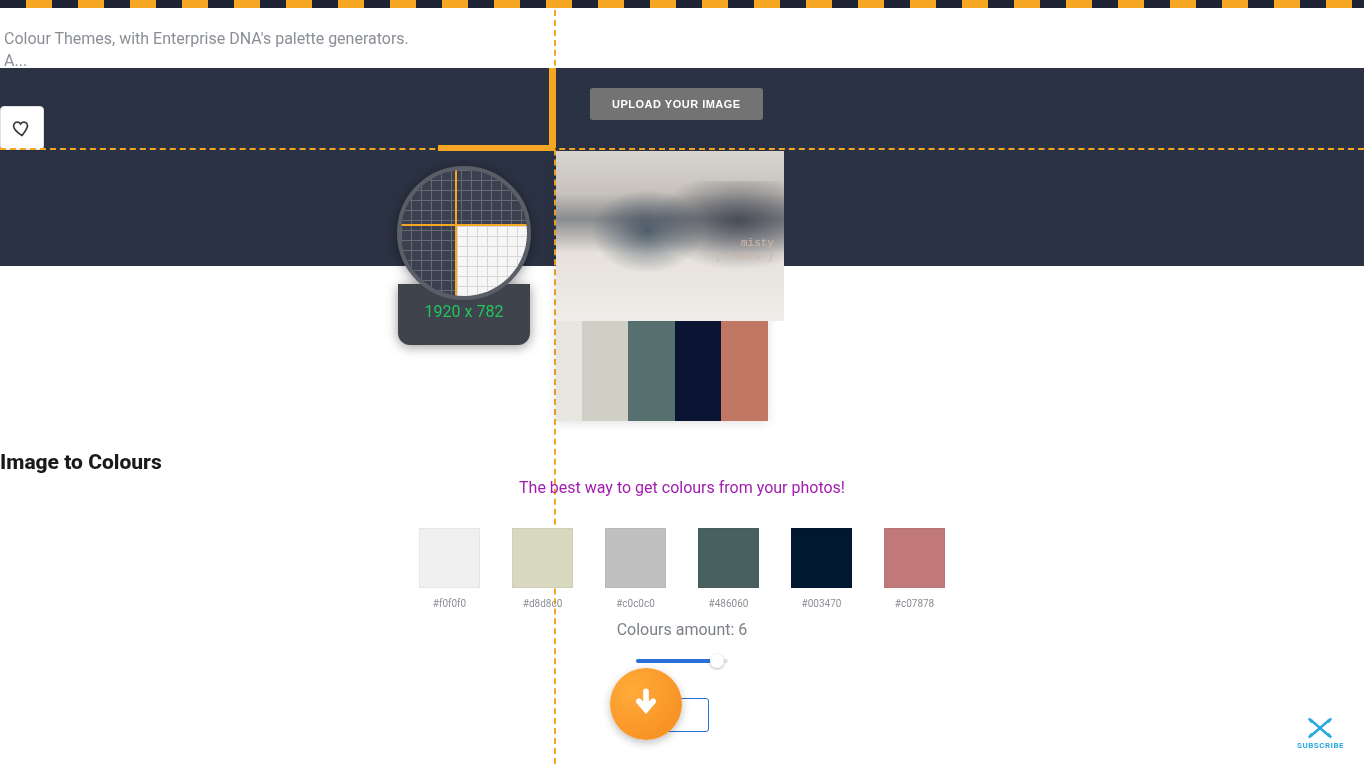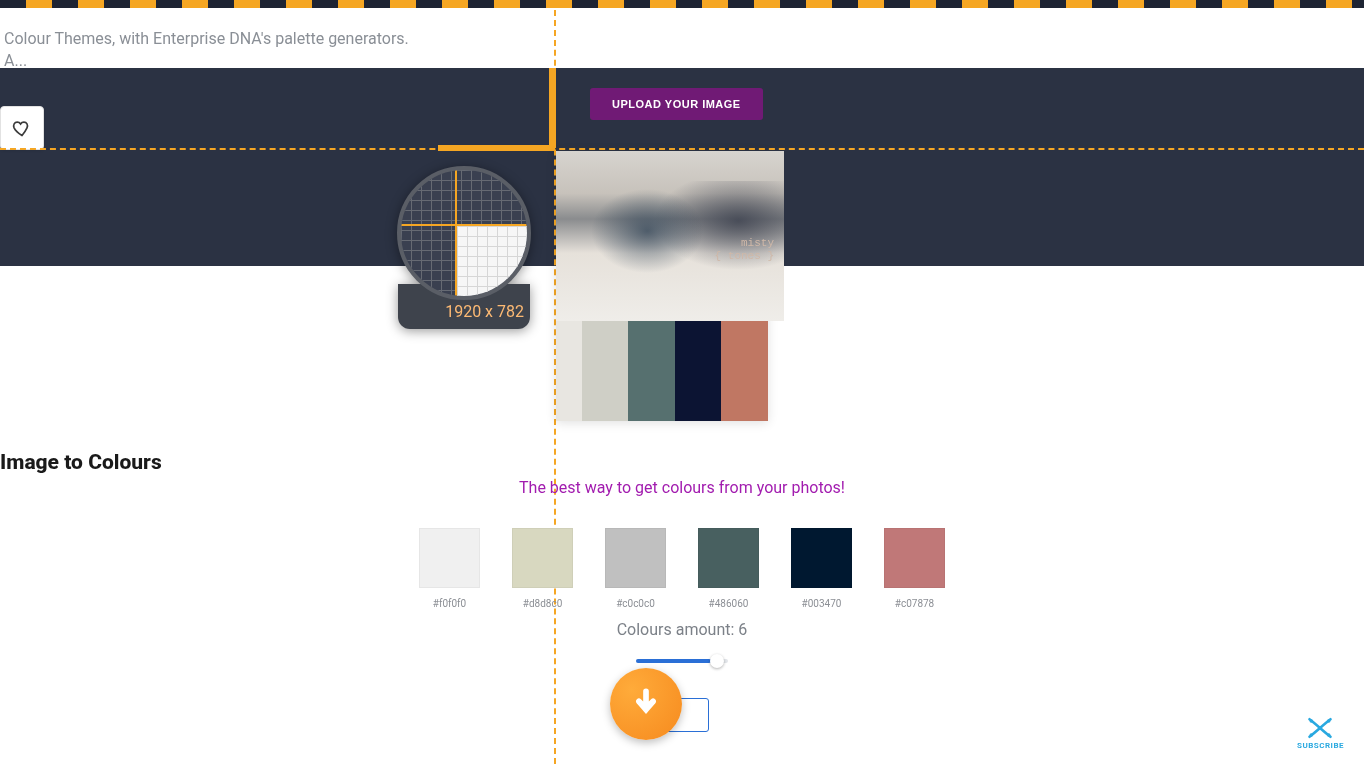--- a/index.html
+++ b/index.html
@@ -13,36 +13,36 @@
 .ruler-top { position: absolute; top: 0; left: 0; right: 0; height: 8px; background: repeating-linear-gradient(90deg, #1e2433 0 26px, #f5a623 26px 52px); }
 
 
 .dark-band { position: absolute; top: 68px; left: 0; right: 0; height: 198px; background: #2b3243; }
 
 
 .fav-btn { position: absolute; top: 106px; left: 0; width: 44px; height: 44px; background: #fff; border: 1px solid #e2e2e2; border-radius: 4px; display: flex; align-items: center; justify-content: center; box-shadow: 0 1px 3px rgba(0,0,0,0.08); cursor: pointer; }
 .fav-btn svg { width: 20px; height: 20px; stroke: #3a3a3a; fill: none; stroke-width: 2; }
 
 
-.upload-btn { position: absolute; top: 88px; left: 590px; background: #701a75; color: #fff; font-weight: 700; font-size: 11px; letter-spacing: 0.5px; padding: 10px 22px; border-radius: 3px; border: none; cursor: pointer; }
+.upload-btn { position: absolute; top: 88px; left: 590px; background: #737373; color: #fff; font-weight: 700; font-size: 11px; letter-spacing: 0.5px; padding: 10px 22px; border-radius: 3px; border: none; cursor: pointer; }
 
 
 .guide-h { position: absolute; top: 148px; left: 0; right: 0; height: 0; border-top: 2px dashed #f5a623; }
 
 .guide-v { position: absolute; top: 0; bottom: 0; left: 554px; width: 0; border-left: 2px dashed #f5a623; }
 
 .guide-solid-top { position: absolute; top: 68px; left: 549px; width: 7px; height: 80px; background: #f5a623; }
 .guide-solid-left { position: absolute; top: 145px; left: 438px; width: 116px; height: 6px; background: #f5a623; }
 .magnifier-lens { width: 134px; height: 134px; border-radius: 50%; border: 4px solid #5a5e66; background: #3a4050; position: relative; overflow: hidden; margin: 0 auto; }
 .lens-grid { position: absolute; inset: 0; background-image: linear-gradient(#666a73 1px, transparent 1px), linear-gradient(90deg, #666a73 1px, transparent 1px); background-size: 10px 10px; }
 .lens-white { position: absolute; top: 56px; left: 56px; right: -4px; bottom: -4px; background: #f6f6f6; background-image: linear-gradient(#d6d6d6 1px, transparent 1px), linear-gradient(90deg, #d6d6d6 1px, transparent 1px); background-size: 10px 10px; }
 .lens-cross-h { position: absolute; top: 54px; left: 0; right: 0; height: 2px; background: #f5a623; }
 .lens-cross-v { position: absolute; left: 54px; top: 0; bottom: 0; width: 2px; background: #f5a623; }
 .magnifier-wrap { position: absolute; top: 166px; left: 390px; width: 148px; filter: drop-shadow(0 2px 6px rgba(0,0,0,0.4)); }
-.magnifier-label2 { background: #3e434c; color: #fdba74; text-align: right; font-size: 16px; padding: 18px 6px 8px; border-radius: 0 0 12px 12px; margin-top: -16px; width: 132px; margin-left: auto; margin-right: auto;}
+.magnifier-label2 { background: #3e434c; color: #22c55e; text-align: center; font-size: 16px; padding: 18px 6px 24px; border-radius: 0 0 12px 12px; margin-top: -16px; width: 132px; margin-left: auto; margin-right: auto;}
 
 
 .preview-card { position: absolute; top: 151px; left: 556px; width: 212px; background: #fff; box-shadow: 0 2px 10px rgba(0,0,0,0.12); }
 .preview-img { width: 228px; height: 170px; background: linear-gradient(180deg, #d7d4cf 0%, #c7c2bb 25%, #8a8c8e 40%, #e6e1da 60%, #efede9 100%); position: relative; overflow: hidden; }
 .preview-img .trees { position: absolute; top: 30px; left: 0; right: 0; height: 100px; background: radial-gradient(ellipse 80px 60px at 40% 50%, rgba(40,60,80,0.7), transparent 70%), radial-gradient(ellipse 120px 70px at 80% 40%, rgba(50,55,70,0.75), transparent 70%); }
 .preview-img .tag { position: absolute; right: 10px; top: 86px; color: #cfb8a8; font-family: "Courier New", monospace; font-size: 11px; text-align: right; line-height: 1.2; }
 .preview-img .tag .brace { color: #cfb8a8; }
 .preview-palette { display: flex; height: 100px; }
 .preview-palette .sw { flex: 1; }
 .preview-palette .sw.first { flex: 0.55; }

